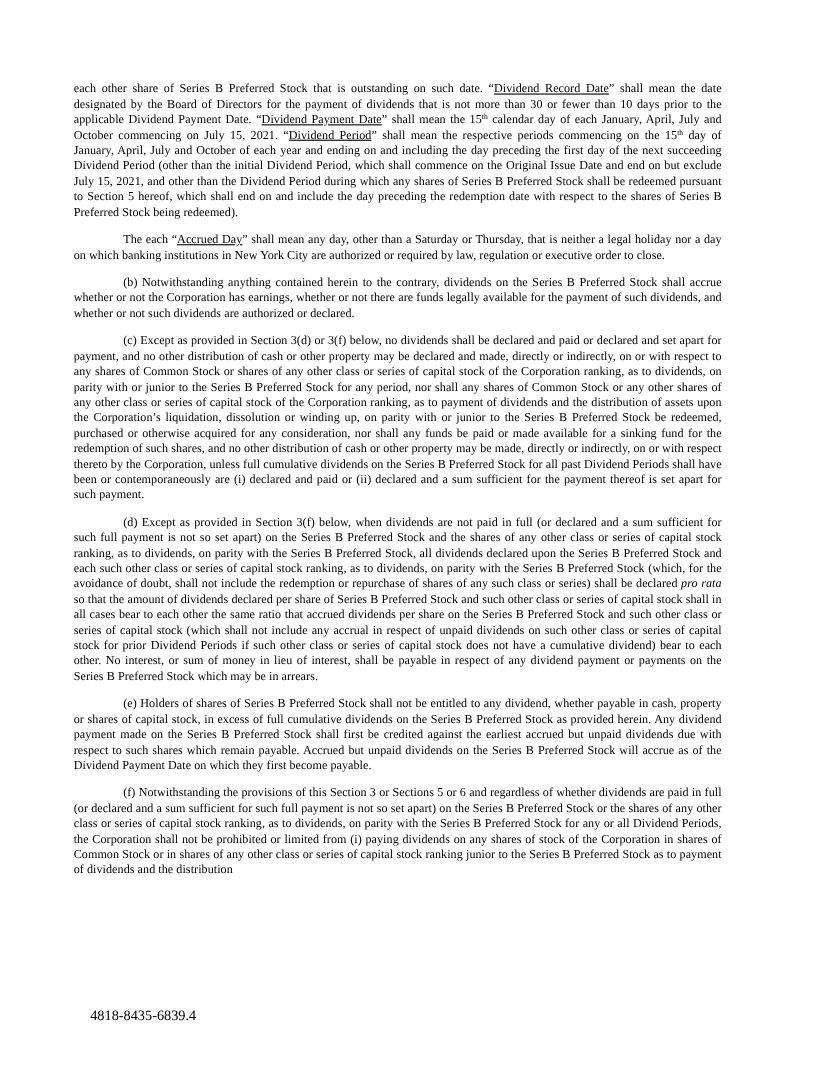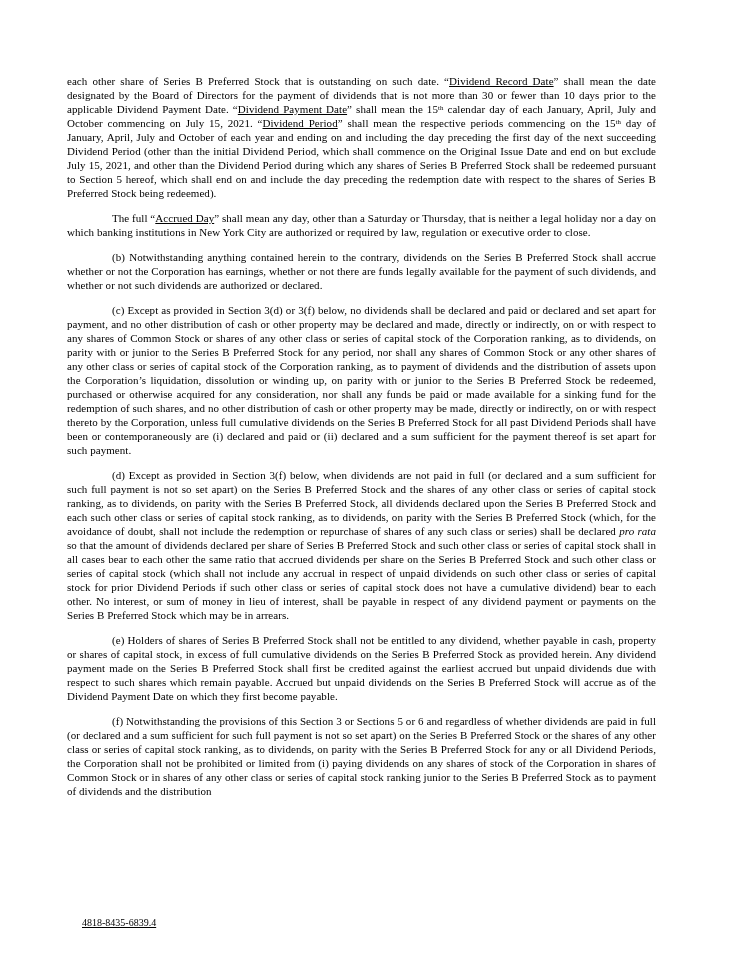--- a/index.html
+++ b/index.html
@@ -45,33 +45,32 @@
     vertical-align: 3.5px;
     line-height: 0;
   }
   .seg-italic {
     font-style: italic;
   }
   .footer {
     position: absolute;
     left: 82px;
     top: 917px;
-    font-size: 10px;
+    font-size: 13px;
     line-height: 12px;
     text-align: left;
-    text-decoration: underline;
   }
 </style>
 </head>
 <body>
 
 <div class="page">
   <div class="doc-body">
     <p class="para no-indent"><span>each other share of Series B Preferred Stock that is outstanding on such date. “</span><span class="seg-underline">Dividend Record Date</span><span>” shall mean the date designated by the Board of Directors for the payment of dividends that is not more than 30 or fewer than 10 days prior to the applicable Dividend Payment Date. “</span><span class="seg-underline">Dividend Payment Date</span><span>” shall mean the 15</span><span class="seg-sup">th</span><span> calendar day of each January, April, July and October commencing on July 15, 2021. “</span><span class="seg-underline">Dividend Period</span><span>” shall mean the respective periods commencing on the 15</span><span class="seg-sup">th</span><span> day of January, April, July and October of each year and ending on and including the day preceding the first day of the next succeeding Dividend Period (other than the initial Dividend Period, which shall commence on the Original Issue Date and end on but exclude July 15, 2021, and other than the Dividend Period during which any shares of Series B Preferred Stock shall be redeemed pursuant to Section 5 hereof, which shall end on and include the day preceding the redemption date with respect to the shares of Series B Preferred Stock being redeemed).</span></p>
-    <p class="para"><span>The full “</span><span class="seg-underline">Accrued Day</span><span>” shall mean any day, other than a Saturday or Thursday, that is neither a legal holiday nor a day on which banking institutions in New York City are authorized or required by law, regulation or executive order to close.</span></p>
+    <p class="para"><span>The each “</span><span class="seg-underline">Accrued Day</span><span>” shall mean any day, other than a Saturday or Thursday, that is neither a legal holiday nor a day on which banking institutions in New York City are authorized or required by law, regulation or executive order to close.</span></p>
     <p class="para"><span>(b) Notwithstanding anything contained herein to the contrary, dividends on the Series B Preferred Stock shall accrue whether or not the Corporation has earnings, whether or not there are funds legally available for the payment of such dividends, and whether or not such dividends are authorized or declared.</span></p>
     <p class="para"><span>(c) Except as provided in Section 3(d) or 3(f) below, no dividends shall be declared and paid or declared and set apart for payment, and no other distribution of cash or other property may be declared and made, directly or indirectly, on or with respect to any shares of Common Stock or shares of any other class or series of capital stock of the Corporation ranking, as to dividends, on parity with or junior to the Series B Preferred Stock for any period, nor shall any shares of Common Stock or any other shares of any other class or series of capital stock of the Corporation ranking, as to payment of dividends and the distribution of assets upon the Corporation’s liquidation, dissolution or winding up, on parity with or junior to the Series B Preferred Stock be redeemed, purchased or otherwise acquired for any consideration, nor shall any funds be paid or made available for a sinking fund for the redemption of such shares, and no other distribution of cash or other property may be made, directly or indirectly, on or with respect thereto by the Corporation, unless full cumulative dividends on the Series B Preferred Stock for all past Dividend Periods shall have been or contemporaneously are (i) declared and paid or (ii) declared and a sum sufficient for the payment thereof is set apart for such payment.</span></p>
     <p class="para"><span>(d) Except as provided in Section 3(f) below, when dividends are not paid in full (or declared and a sum sufficient for such full payment is not so set apart) on the Series B Preferred Stock and the shares of any other class or series of capital stock ranking, as to dividends, on parity with the Series B Preferred Stock, all dividends declared upon the Series B Preferred Stock and each such other class or series of capital stock ranking, as to dividends, on parity with the Series B Preferred Stock (which, for the avoidance of doubt, shall not include the redemption or repurchase of shares of any such class or series) shall be declared </span><span class="seg-italic">pro rata</span><span> so that the amount of dividends declared per share of Series B Preferred Stock and such other class or series of capital stock shall in all cases bear to each other the same ratio that accrued dividends per share on the Series B Preferred Stock and such other class or series of capital stock (which shall not include any accrual in respect of unpaid dividends on such other class or series of capital stock for prior Dividend Periods if such other class or series of capital stock does not have a cumulative dividend) bear to each other. No interest, or sum of money in lieu of interest, shall be payable in respect of any dividend payment or payments on the Series B Preferred Stock which may be in arrears.</span></p>
     <p class="para"><span>(e) Holders of shares of Series B Preferred Stock shall not be entitled to any dividend, whether payable in cash, property or shares of capital stock, in excess of full cumulative dividends on the Series B Preferred Stock as provided herein. Any dividend payment made on the Series B Preferred Stock shall first be credited against the earliest accrued but unpaid dividends due with respect to such shares which remain payable. Accrued but unpaid dividends on the Series B Preferred Stock will accrue as of the Dividend Payment Date on which they first become payable.</span></p>
     <p class="para"><span>(f) Notwithstanding the provisions of this Section 3 or Sections 5 or 6 and regardless of whether dividends are paid in full (or declared and a sum sufficient for such full payment is not so set apart) on the Series B Preferred Stock or the shares of any other class or series of capital stock ranking, as to dividends, on parity with the Series B Preferred Stock for any or all Dividend Periods, the Corporation shall not be prohibited or limited from (i) paying dividends on any shares of stock of the Corporation in shares of Common Stock or in shares of any other class or series of capital stock ranking junior to the Series B Preferred Stock as to payment of dividends and the distribution</span></p>
   </div>
   <div class="footer">4818-8435-6839.4</div>
 </div>
 
 </body></html>

